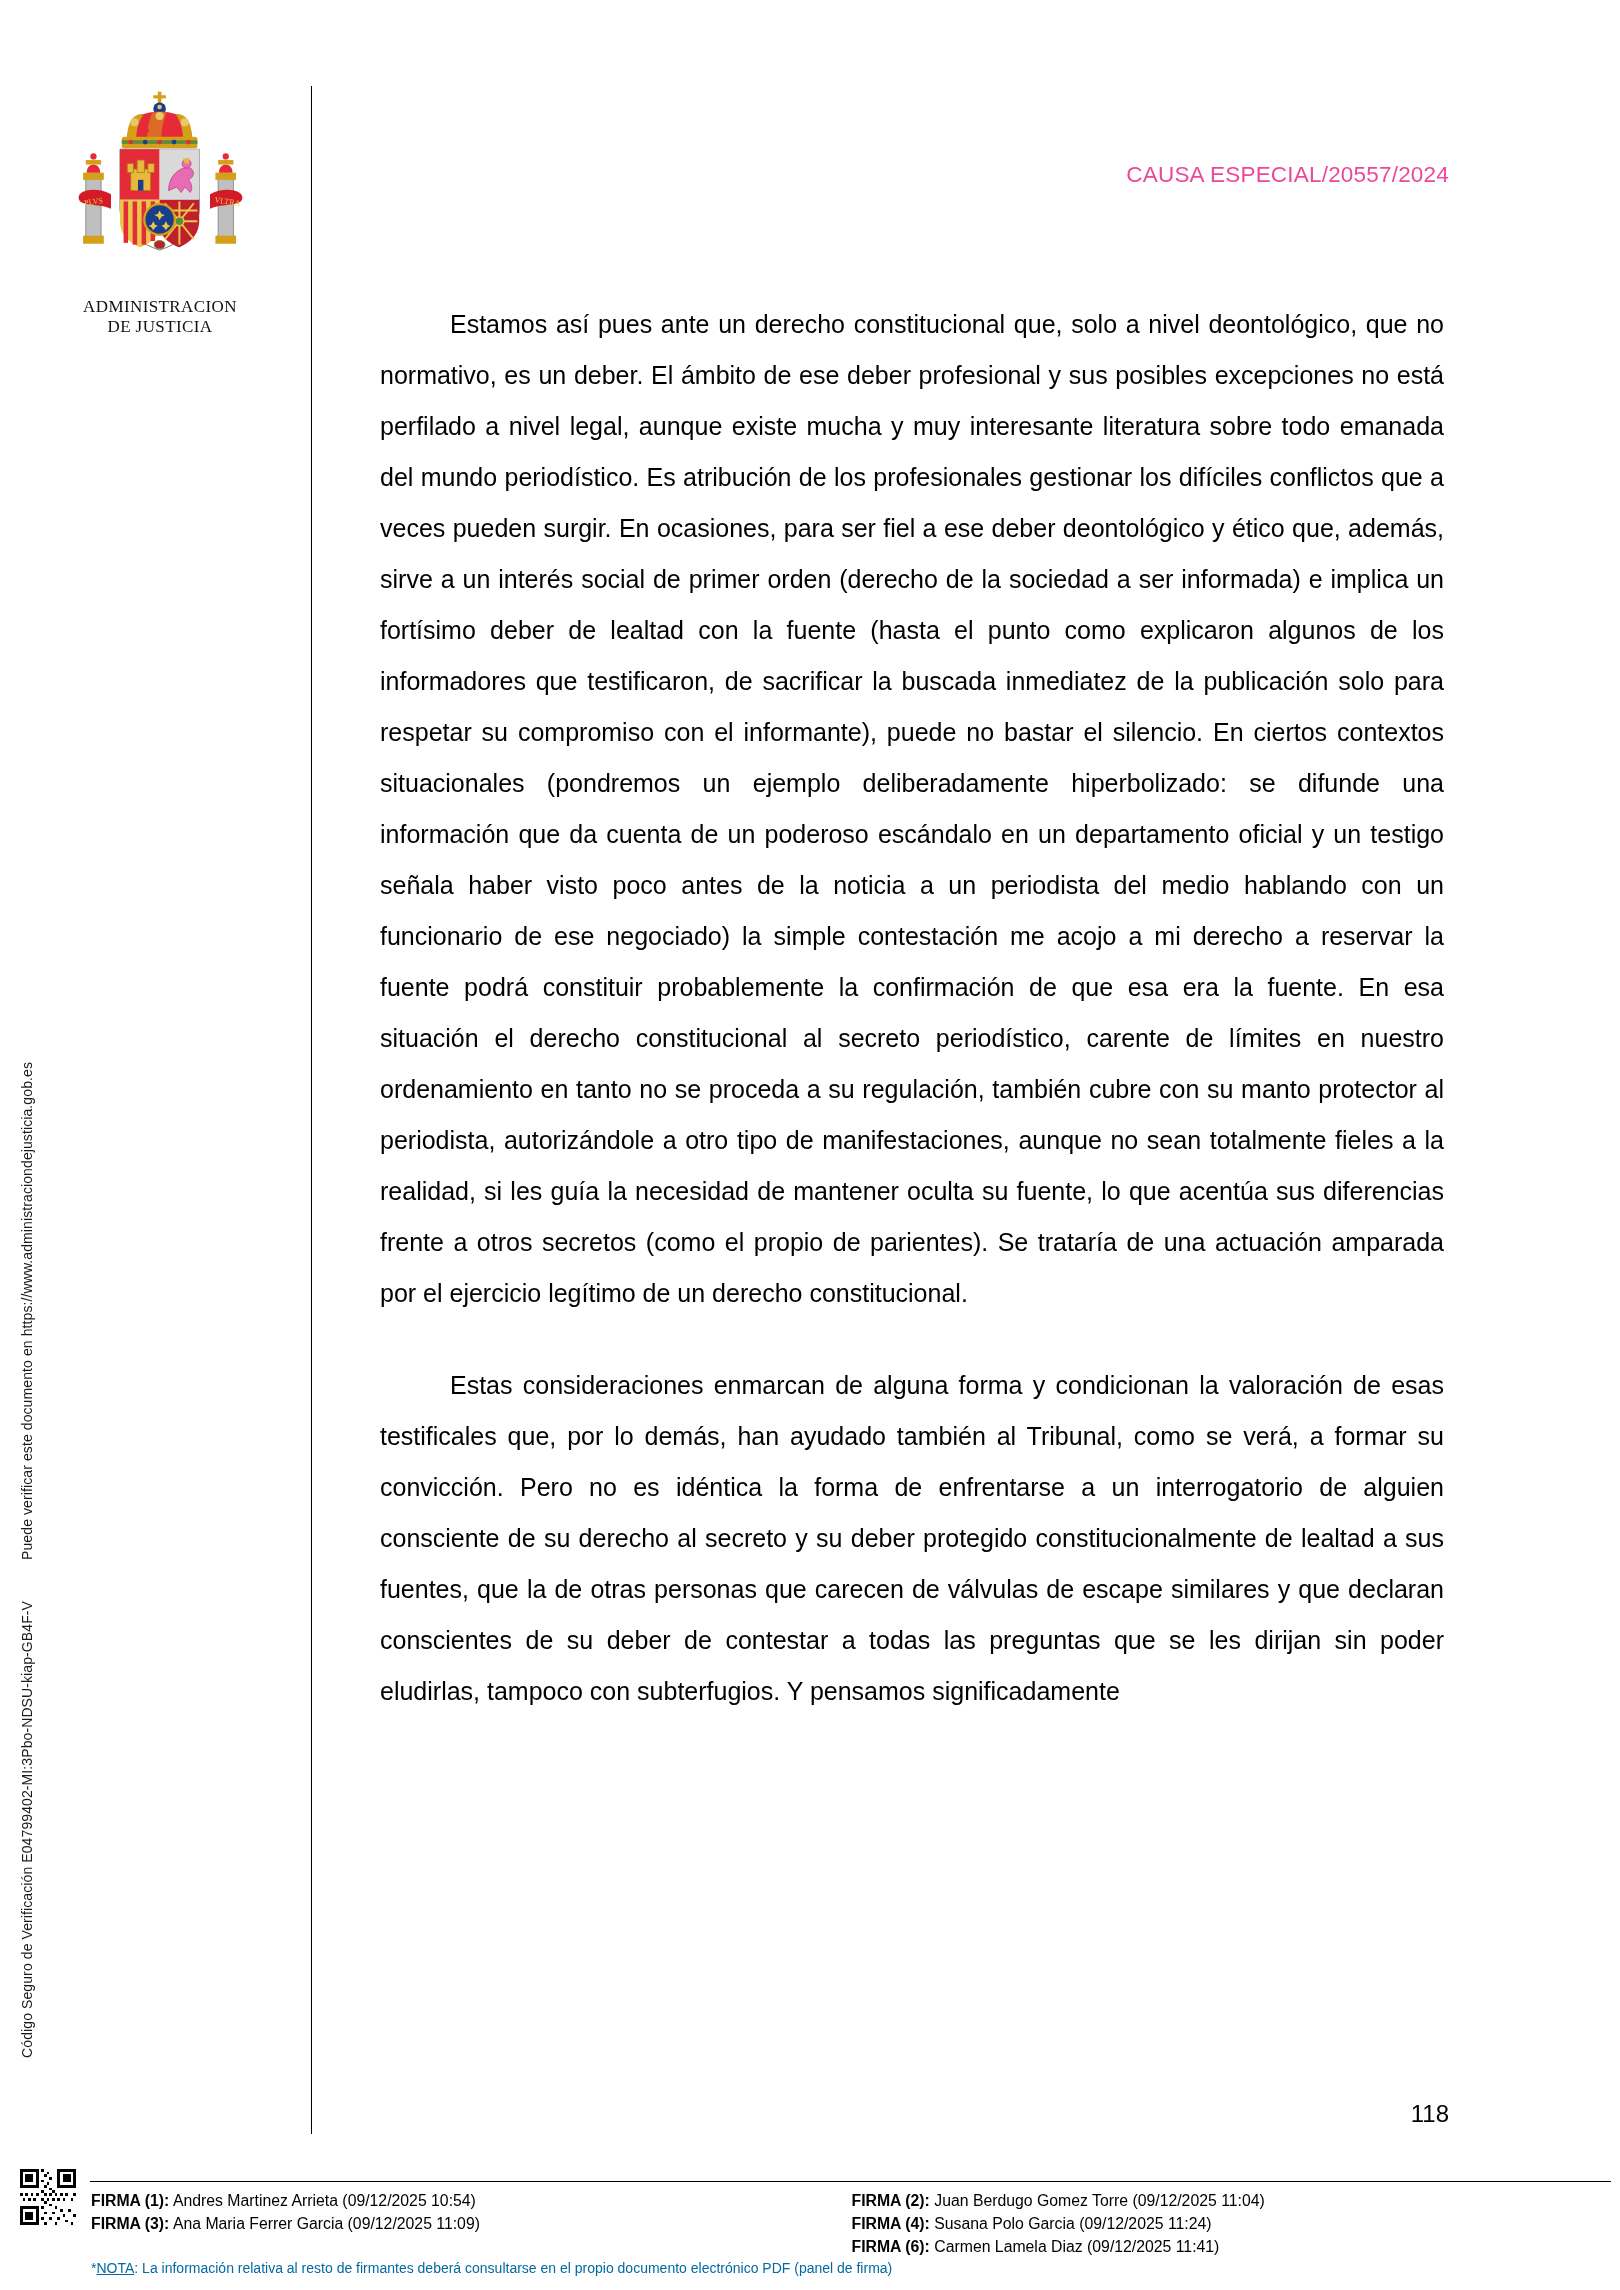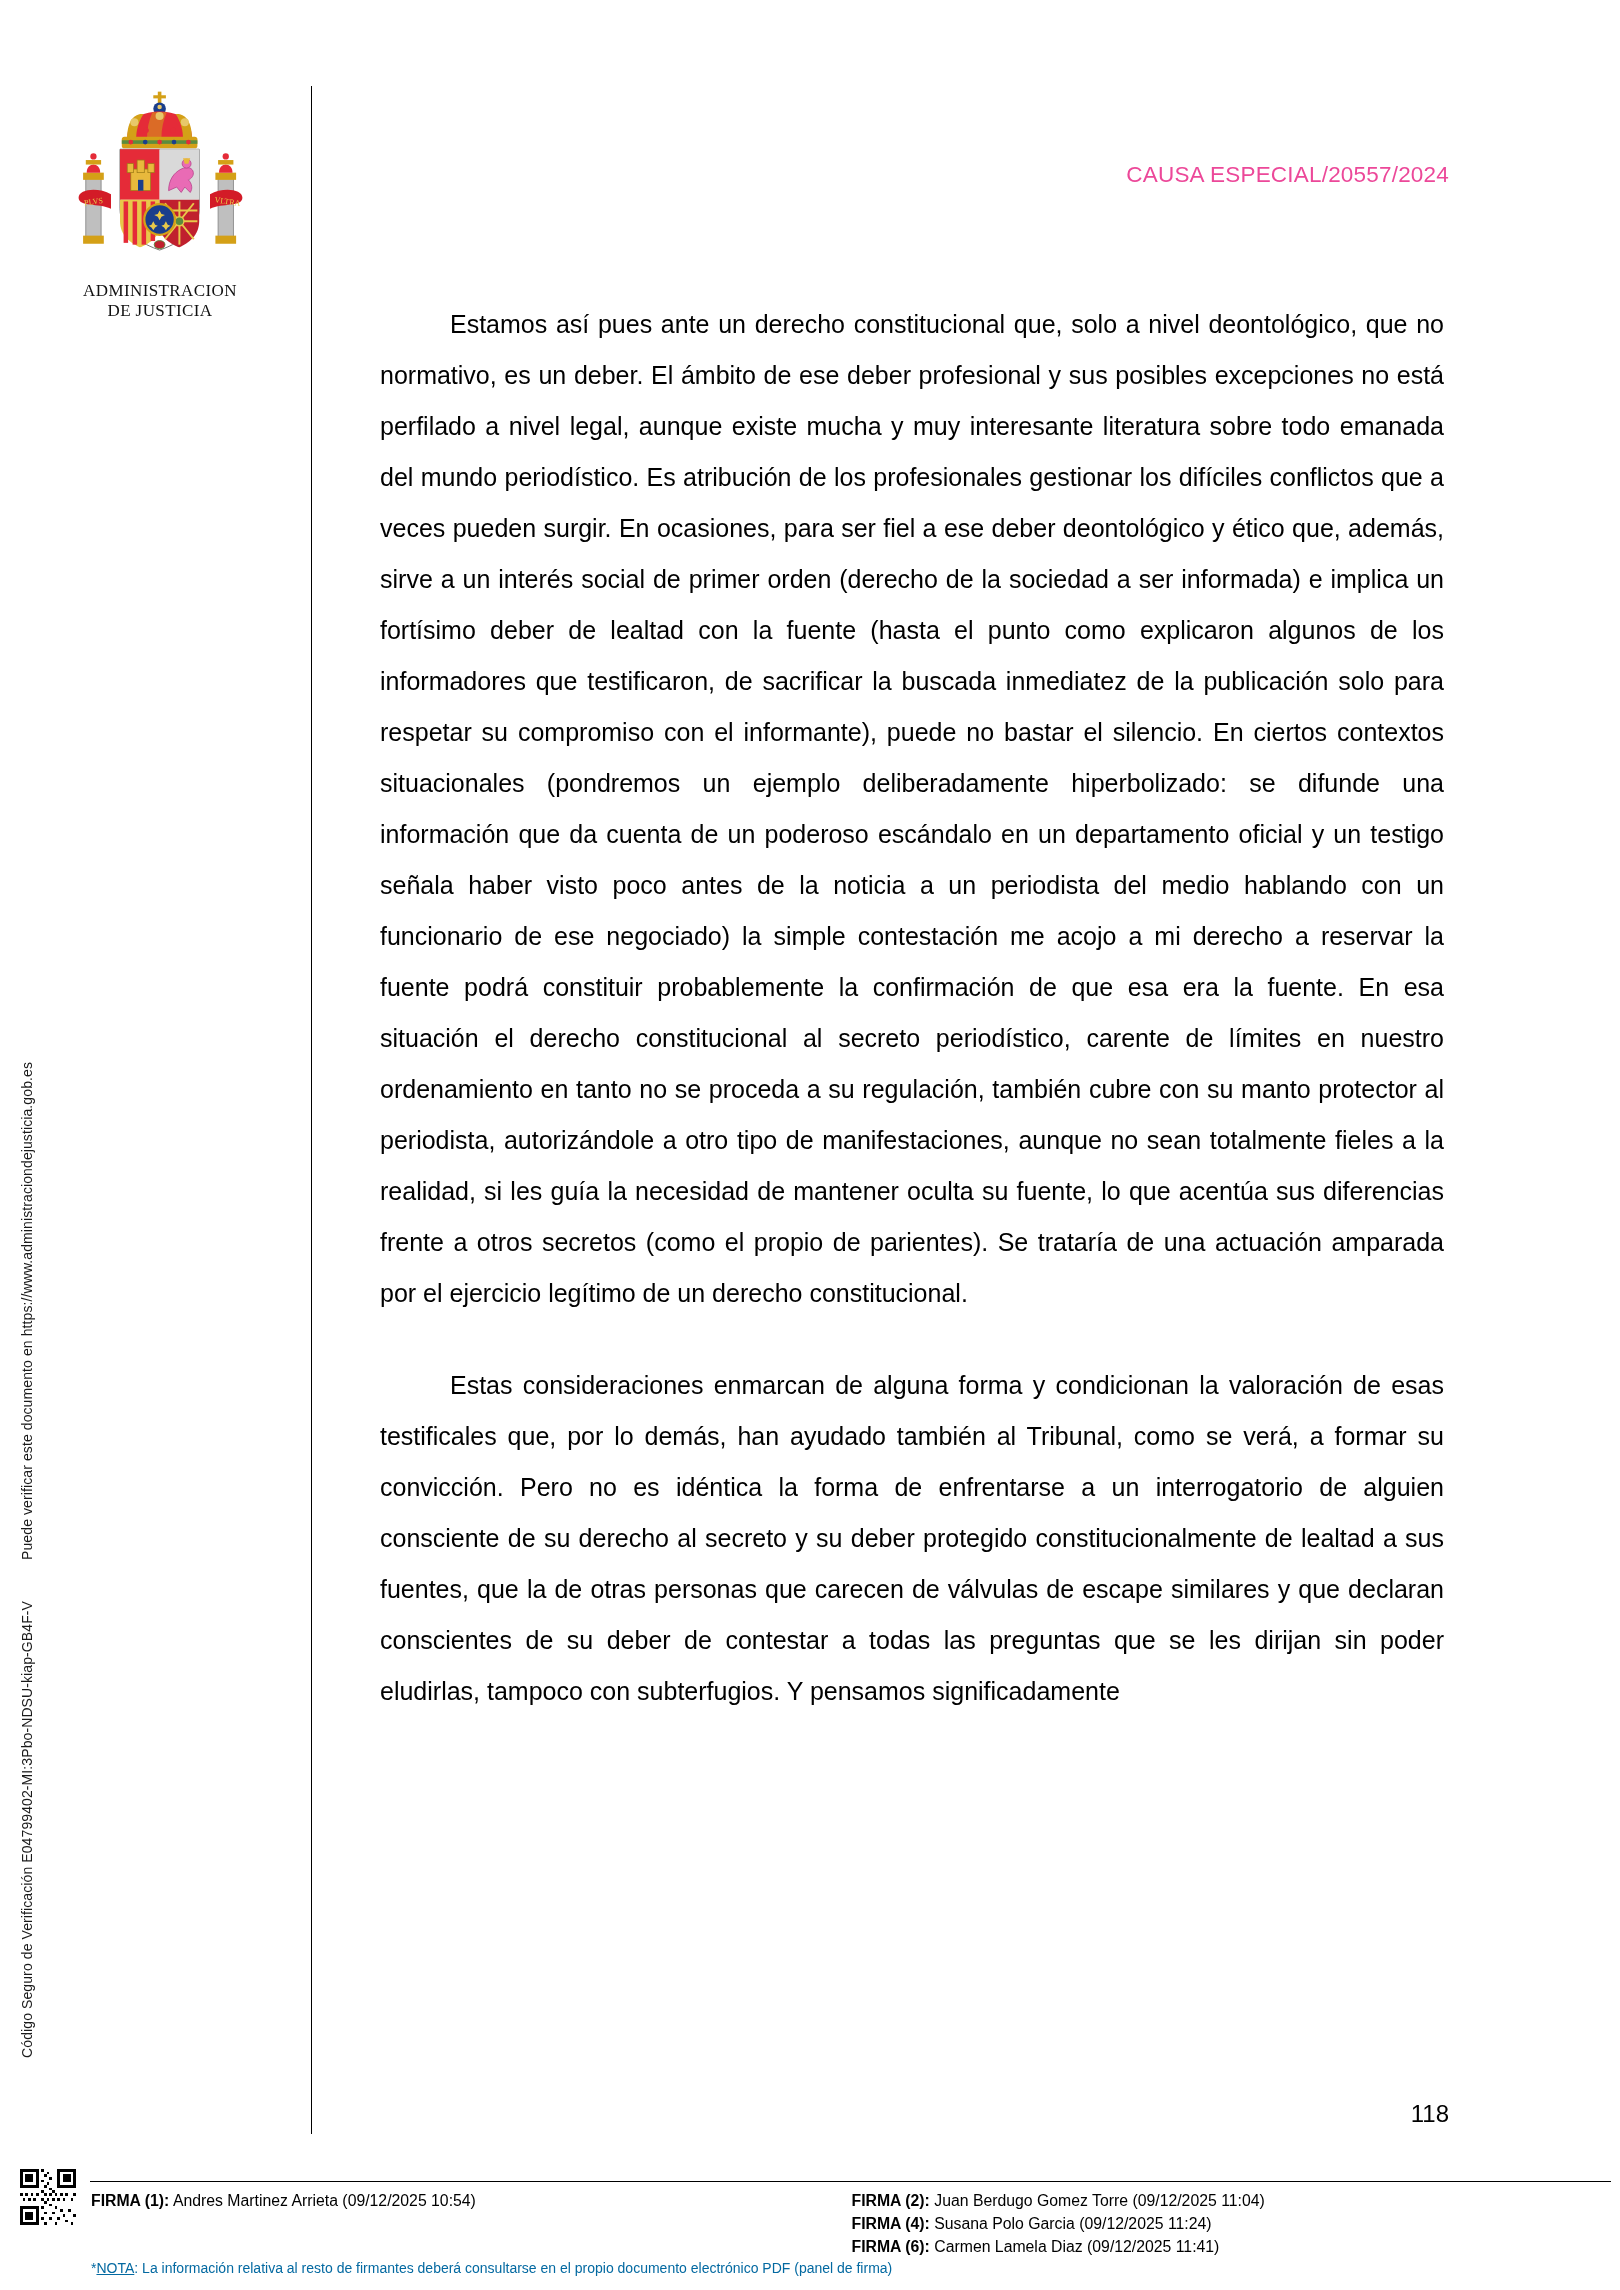--- a/index.html
+++ b/index.html
@@ -46,21 +46,21 @@
     width: 216px;
     text-align: center;
   }
   .emblem-svg { display: block; margin: 0 auto; }
   .emblem-caption {
     font-family: "Liberation Serif", serif;
     font-size: 17px;
     line-height: 1.15;
     color: #111;
     letter-spacing: 0.4px;
-    margin-top: 1px;
+    margin-top: 17px;
   }
 
   
   .v-rule {
     position: absolute;
     left: 311px;
     top: 86px;
     width: 0.9px;
     height: 2048px;
     background: #000;
@@ -349,20 +349,24 @@
         <rect x="19" y="20" width="1" height="1"></rect>
       </g>
     </svg>
 
     <div class="footer-cols">
       <div class="footer-col">
         <div class="firma-line">
           <b>FIRMA (1):</b>
           <span>Andres Martinez Arrieta (09/12/2025 10:54)</span>
         </div>
+        <div class="firma-line">
+          <b>FIRMA (3):</b>
+          <span>Ana Maria Ferrer Garcia (09/12/2025 11:09)</span>
+        </div>
       </div>
       <div class="footer-col">
         <div class="firma-line">
           <b>FIRMA (2):</b>
           <span>Juan Berdugo Gomez Torre (09/12/2025 11:04)</span>
         </div>
         <div class="firma-line">
           <b>FIRMA (4):</b>
           <span>Susana Polo Garcia (09/12/2025 11:24)</span>
         </div>

